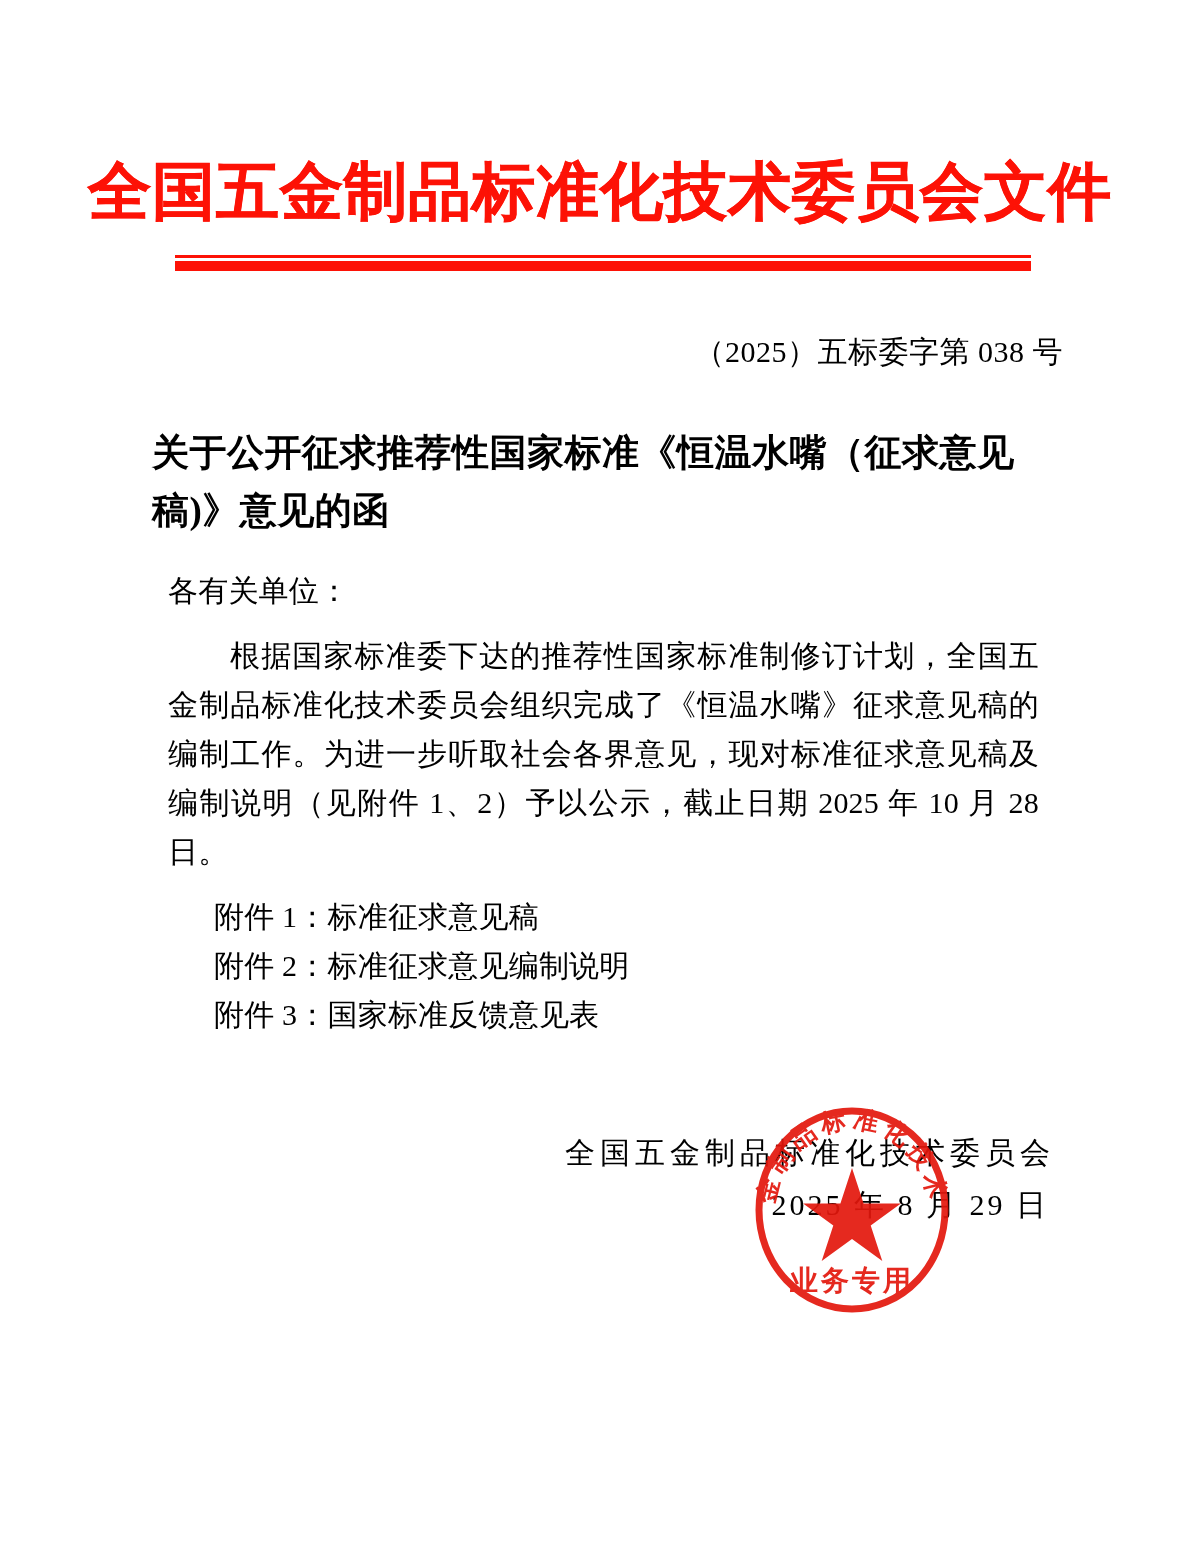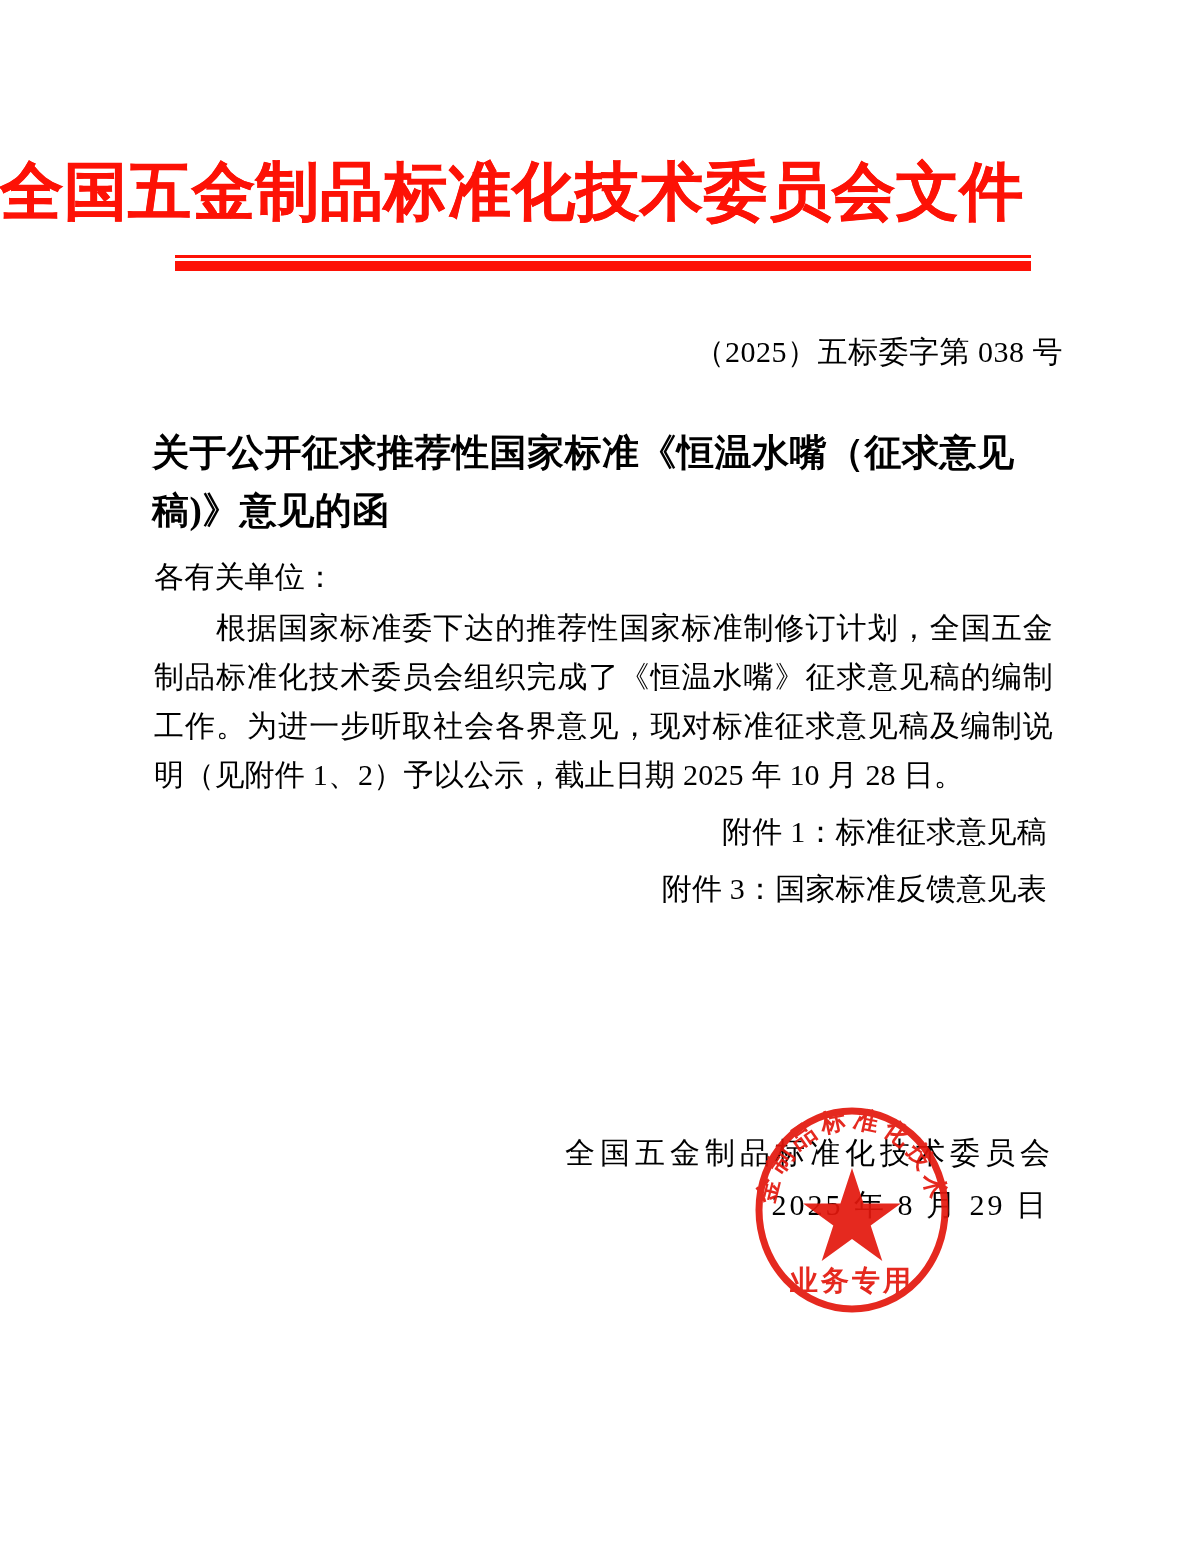--- a/index.html
+++ b/index.html
@@ -25,21 +25,21 @@
     height: 1552px;
     background: #ffffff;
   }
 
   
   .letterhead {
     position: absolute;
     left: 0;
     top: 150px;
     width: 1200px;
-    text-align: left;
+    text-align: center;
   }
   .letterhead-title {
     font-family: "Liberation Serif", "DejaVu Serif", serif;
     font-size: 63px;
     line-height: 84px;
     font-weight: bold;
     color: #fd1206;
     letter-spacing: 1px;
     white-space: nowrap;
     -webkit-text-stroke: 0.6px #fd1206;
@@ -98,37 +98,36 @@
     left: 152px;
     top: 550px;
     width: 903px;
   }
   .para {
     font-size: 30px;
     line-height: 49px;
     text-align: justify;
     text-align-last: left;
     text-justify: inter-ideograph;
-    margin: 2px;
+    margin: 16px;
     letter-spacing: 0.2px;
   }
   .para.salutation {
     text-indent: 0;
   }
   .para.indent2 {
     text-indent: 62px;
   }
   .attachment-line {
     font-size: 30px;
     line-height: 49px;
-    margin: 8px;
+    margin: 0;
     text-indent: 62px;
     letter-spacing: 0.2px;
     white-space: nowrap;
-    text-align: right;
   }
 
   
   .signature {
     position: absolute;
     left: 152px;
     top: 1127px;
     width: 903px;
     text-align: right;
     font-size: 30px;
@@ -172,20 +171,21 @@
 
   <div class="doc-title">关于公开征求推荐性国家标准《恒温水嘴（征求意见稿)》意见的函</div>
 
   <div class="body-block">
     <p class="para salutation">各有关单位：</p>
 
     <p class="para indent2">根据国家标准委下达的推荐性国家标准制修订计划，全国五金制品标准化技术委员会组织完成了《恒温水嘴》征求意见稿的编制工作。为进一步听取社会各界意见，现对标准征求意见稿及编制说明（见附件 1、2）予以公示，截止日期 2025 年 10 月 28 日。</p>
 
 
     <p class="attachment-line">附件 1：标准征求意见稿</p>
+    <p class="attachment-line">附件 2：标准征求意见编制说明</p>
     <p class="attachment-line">附件 3：国家标准反馈意见表</p>
   </div>
 
   <div class="signature">
     <div>全国五金制品标准化技术委员会</div>
     <div class="sig-date">2025 年 8 月 29 日</div>
   </div>
 
   <div class="seal">
     <svg viewBox="0 0 200 216" xmlns="http://www.w3.org/2000/svg">

